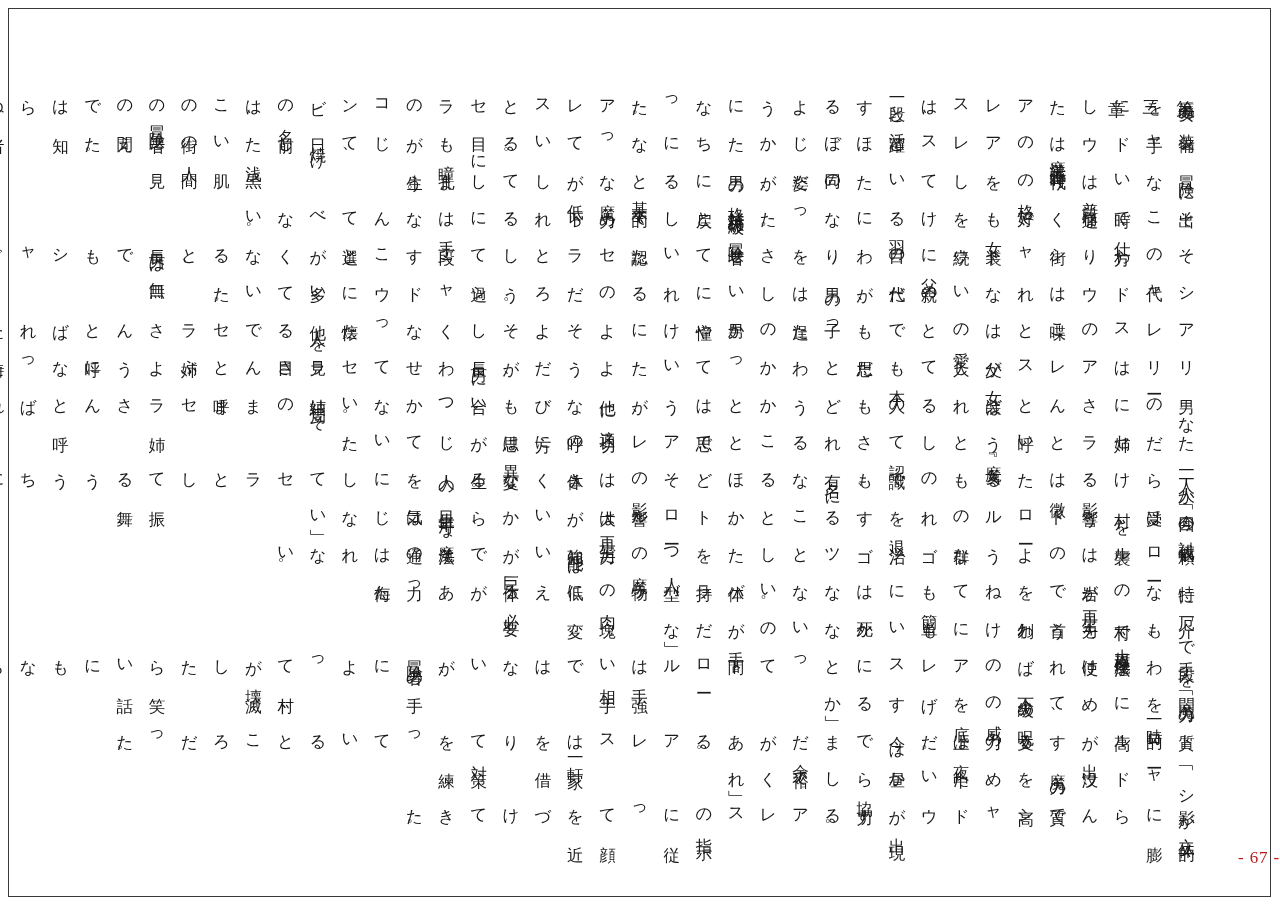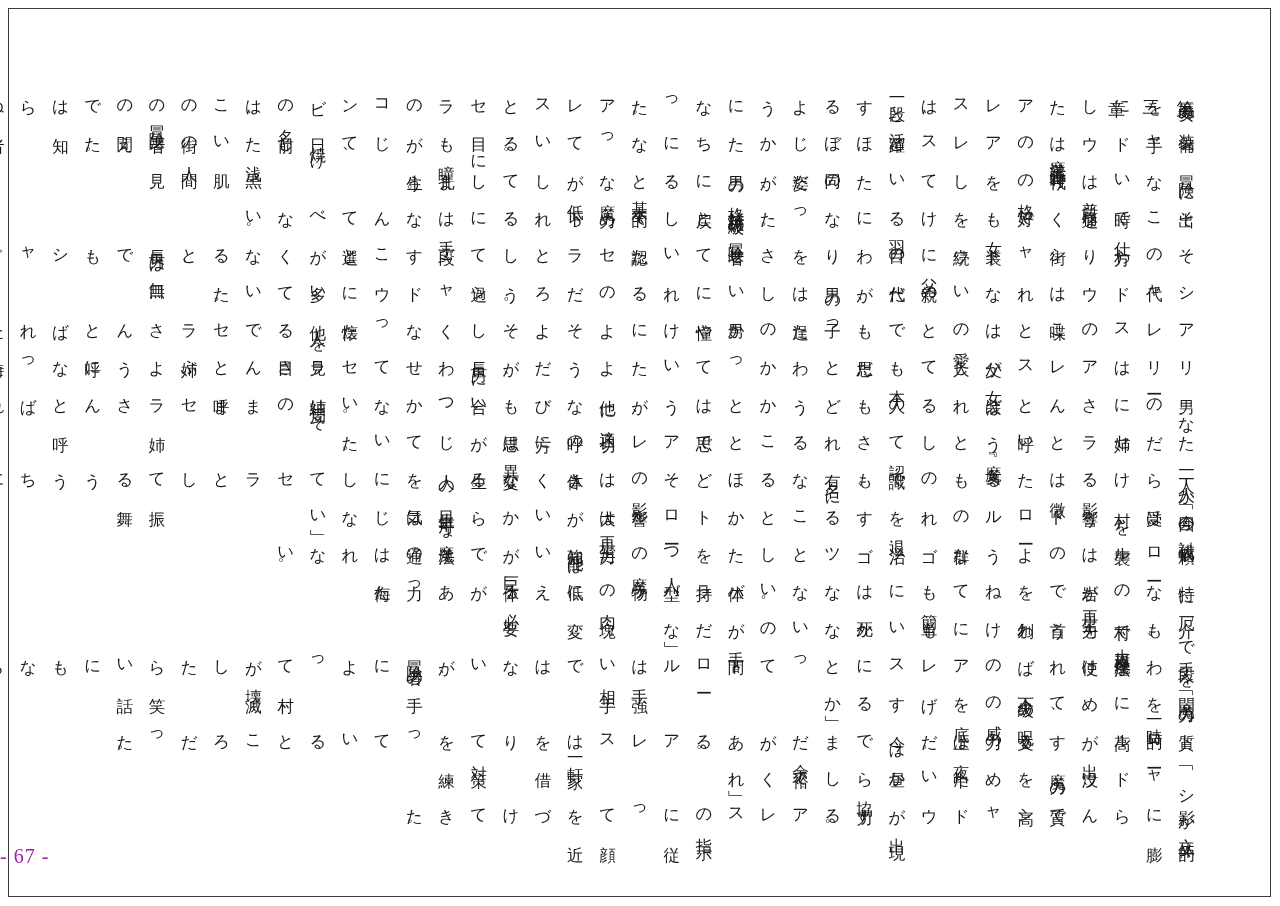--- a/index.html
+++ b/index.html
@@ -59,25 +59,25 @@
     height: 100%;
     max-height: 716px;
     text-align: justify;
     text-justify: inter-ideograph;
   }
   .page-number {
     position: absolute;
     bottom: 38px;
     left: 0;
     width: 100%;
-    text-align: left;
-    font-size: 20px;
+    text-align: right;
+    font-size: 17px;
     font-family: "Liberation Serif", "DejaVu Serif", serif;
     letter-spacing: 0.05em;
-    color: #a21caf;
+    color: #b91c1c;
   }
 </style>
 </head>
 <body>
 
 <div class="page">
   <div class="page-border"></div>
 
   <div class="text-body">
     <div class="chapter-title">第三章</div>

